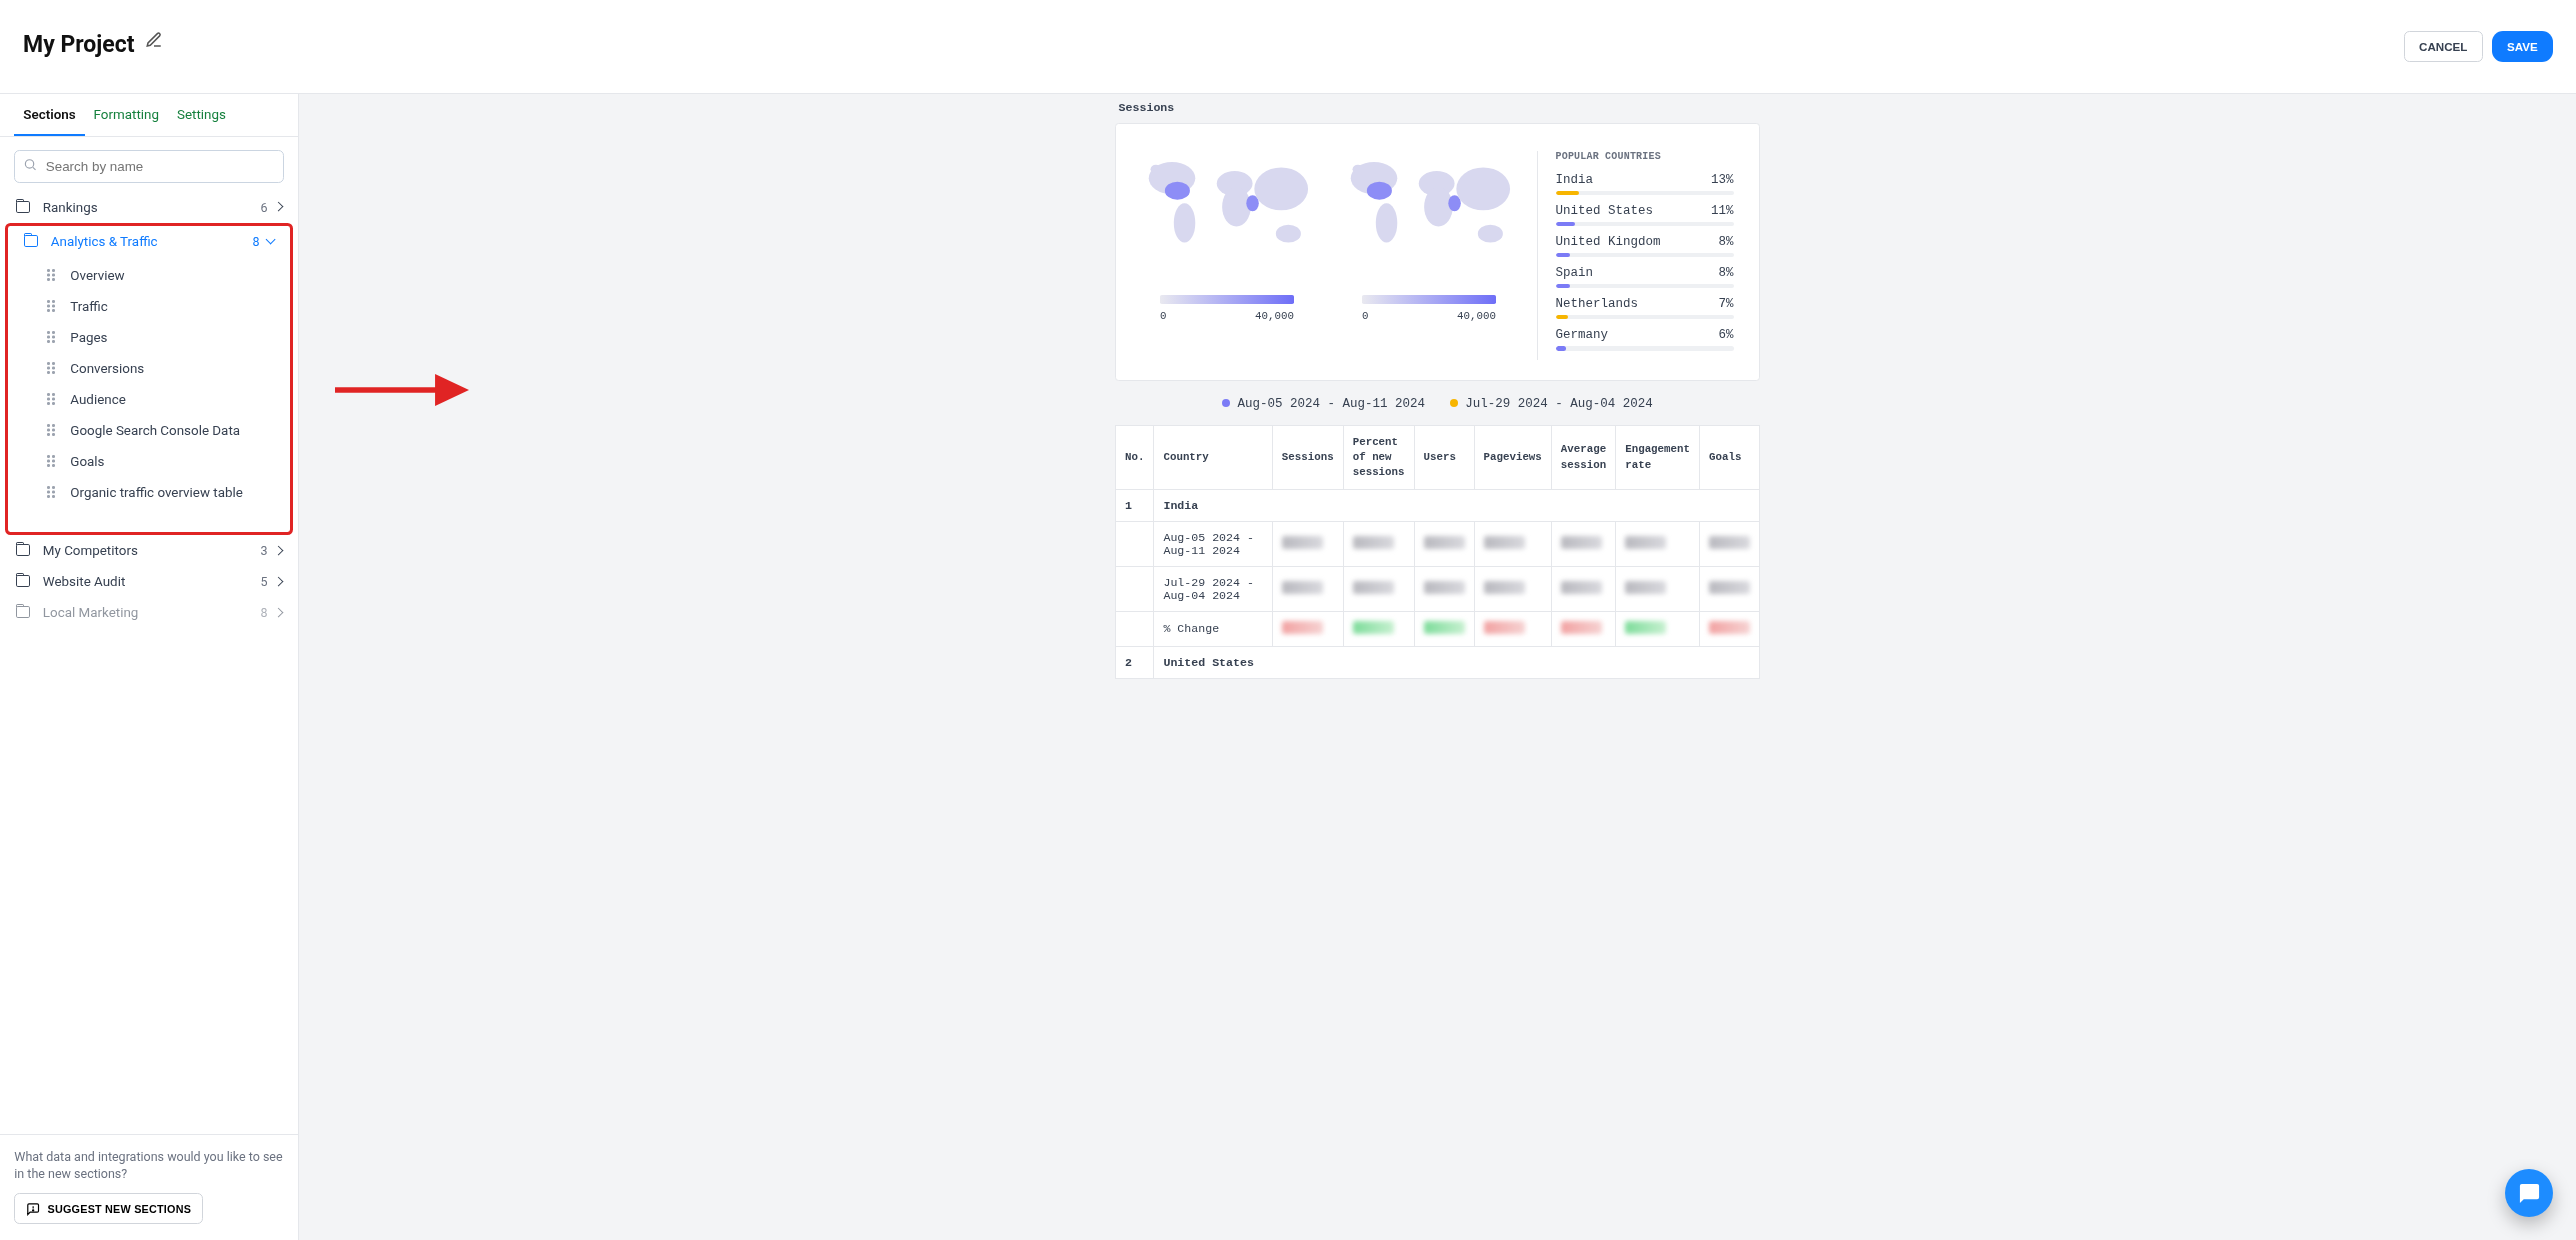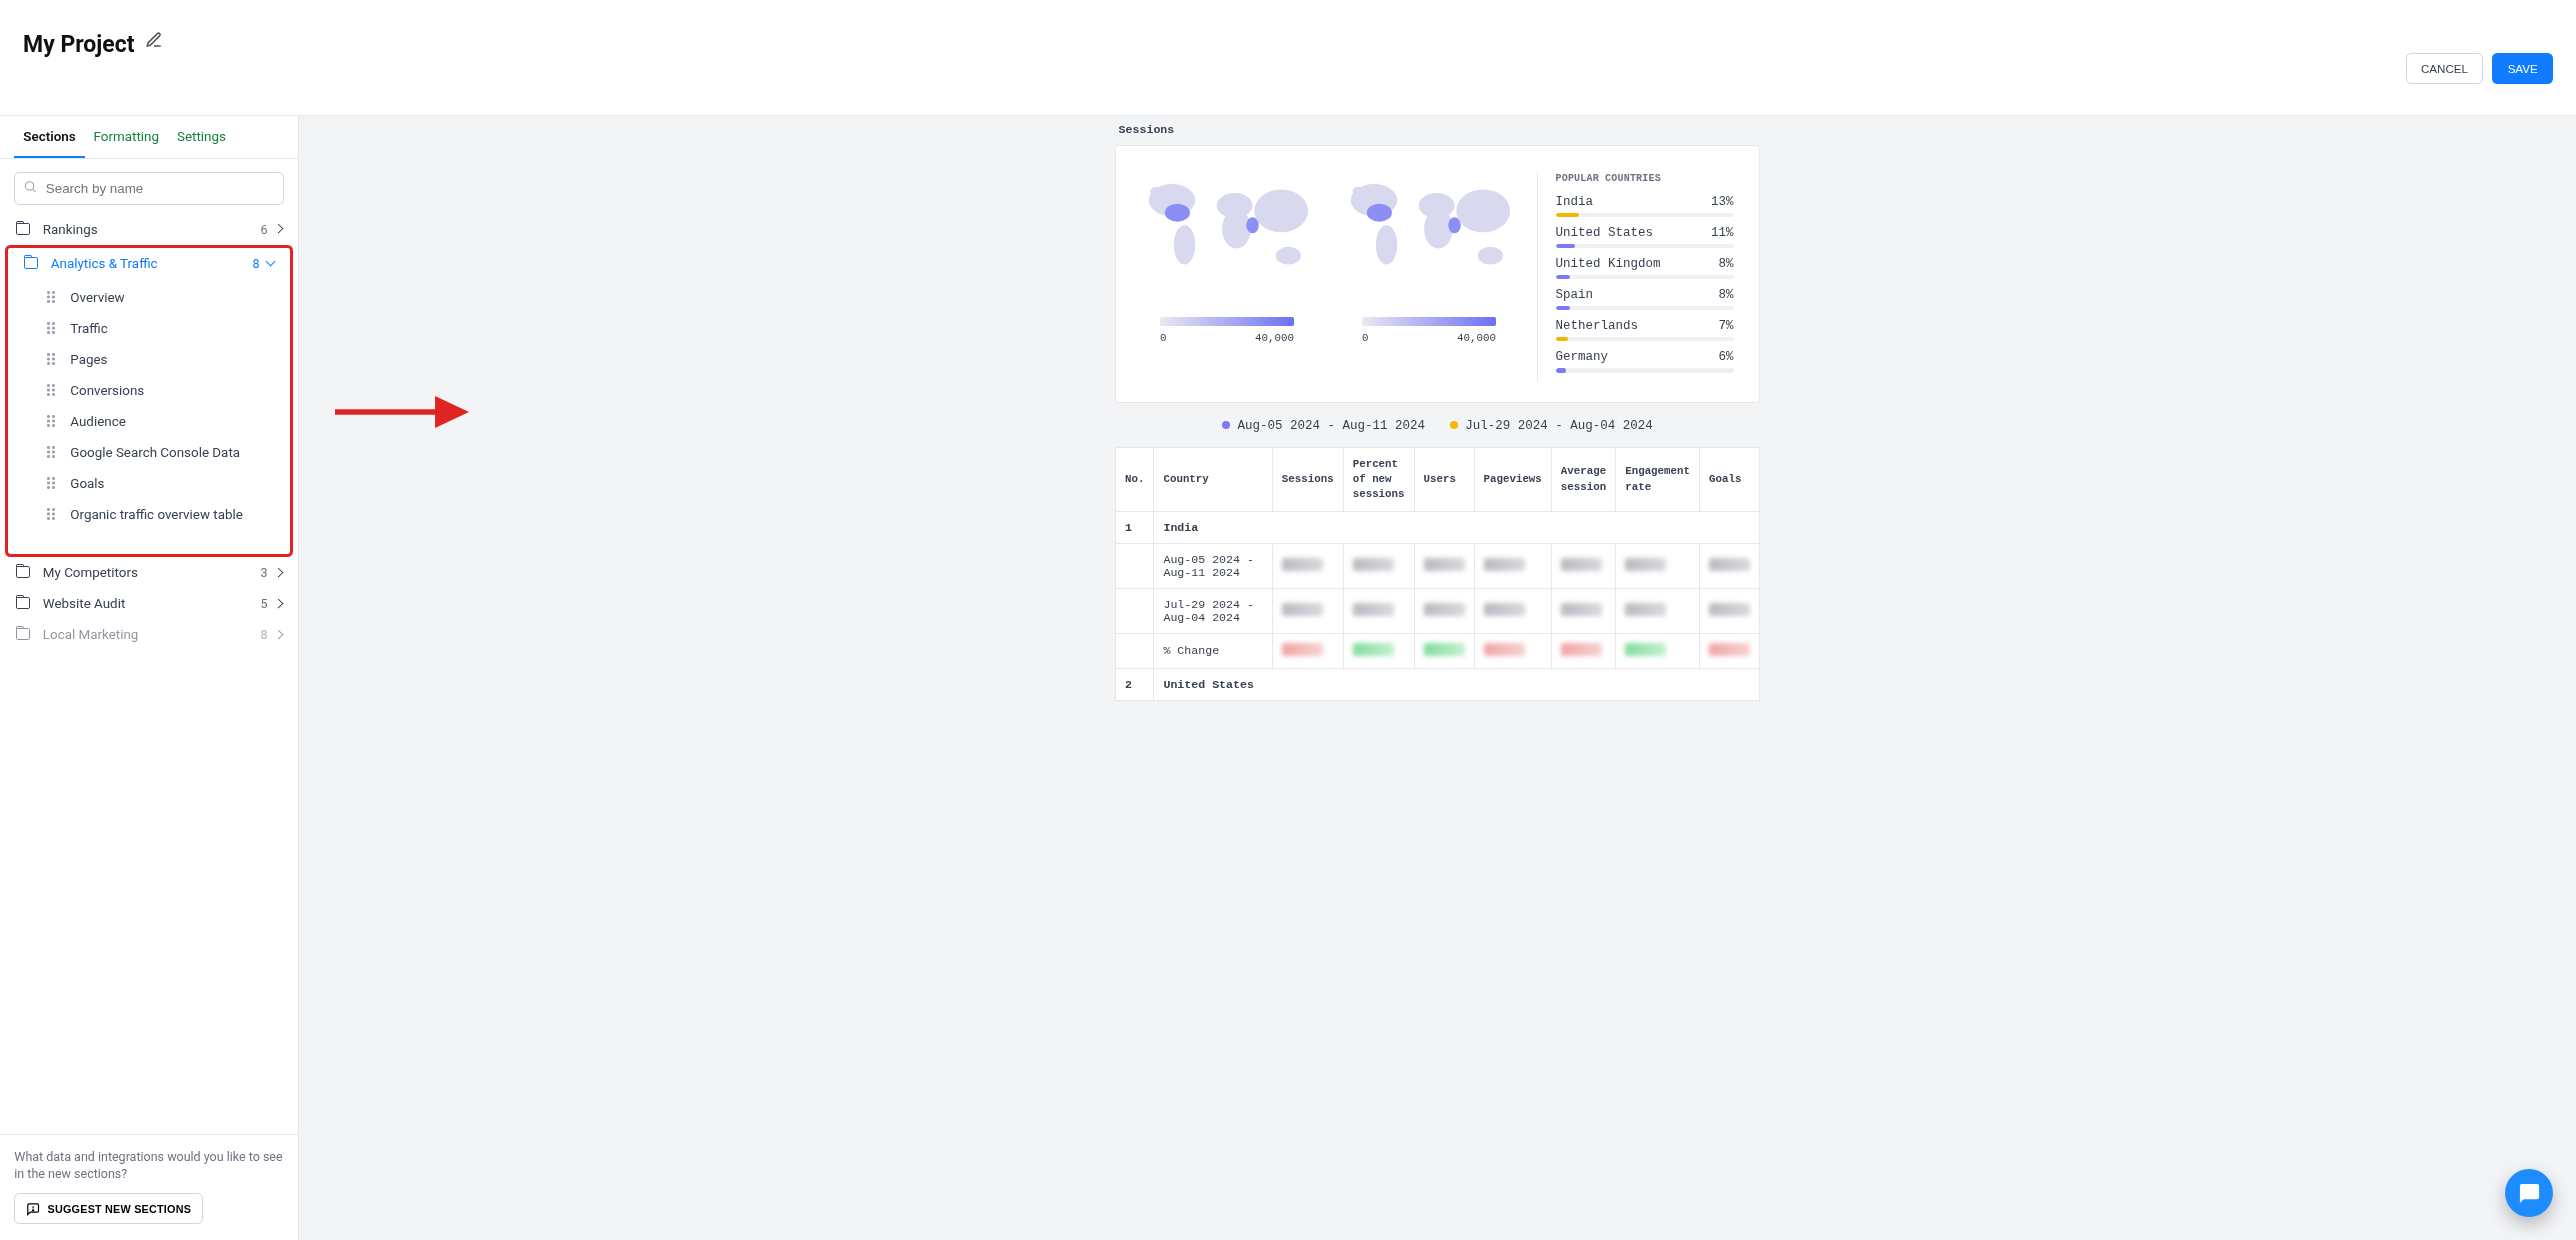--- a/index.html
+++ b/index.html
@@ -2,23 +2,23 @@
 <html style="font-size:14.3px"><head>
 <meta charset="utf-8">
 <style>
   * { box-sizing: border-box; margin: 0; padding: 0; }
   body { font-family: -apple-system, BlinkMacSystemFont, "Segoe UI", Roboto, Helvetica, Arial, sans-serif; background: #fff; color: #111; }
   .page { width: 100%; height: 100vh; display: flex; flex-direction: column; }
   .header { display: flex; padding: 31px 23px; border-bottom: 0.9px solid #e5e7eb; }
   .header-title { font-size: 23px; font-weight: 700; margin-right: 10.8px; }
   .edit-icon { color: #555; cursor: pointer; }
   .header-spacer { flex: 1; }
-  .btn { display:inline-flex; align-items:center; justify-content:center; border-radius: 5.4px; font-size: 11.6px; font-weight: 400; padding: 8px 14.3px; cursor: pointer; border: 0.9px solid transparent; margin-top: 22px; }
+  .btn { display:inline-flex; align-items:center; justify-content:center; border-radius: 5.4px; font-size: 11.6px; font-weight: 700; padding: 8px 14.3px; cursor: pointer; border: 0.9px solid transparent; }
   .btn-cancel { border: 0.9px solid #d1d5db; color: #374151; background: #fff; margin-right: 9px; }
-  .btn-save { background: #0f7bff; color: #fff; }
+  .btn-save { background: #0f7bff; color: #fff; border-radius: 11px; }
   .body { flex:1; display: flex; overflow: hidden; }
   .sidebar { width: 299px; border-right: 0.9px solid #e5e7eb; display: flex; flex-direction: column; background: #fff; justify-content: space-between; }
   .tabs { display:flex; border-bottom: 0.9px solid #e5e7eb; padding: 0 14.3px; }
   .tab { padding: 12.5px 9px; font-size: 13.4px; color: #15803d; cursor:pointer; }
   .tab.active { color: #111; font-weight: 600; border-bottom: 2.7px solid #0f7bff; }
   .search-wrap { padding: 12.5px 14.3px 9px; }
   .search { position: relative; }
   .search input { width: 100%; padding: 8px 10.8px 8px 30.5px; border: 0.9px solid #cbd5e1; border-radius: 5.4px; font-size: 13.4px; }
   .search .si { position: absolute; left: 9px; top: 50%; transform: translateY(-50%); color: #9ca3af; }
   .nav { flex:1; overflow-y:auto; padding-bottom: 9px; position: relative; }

